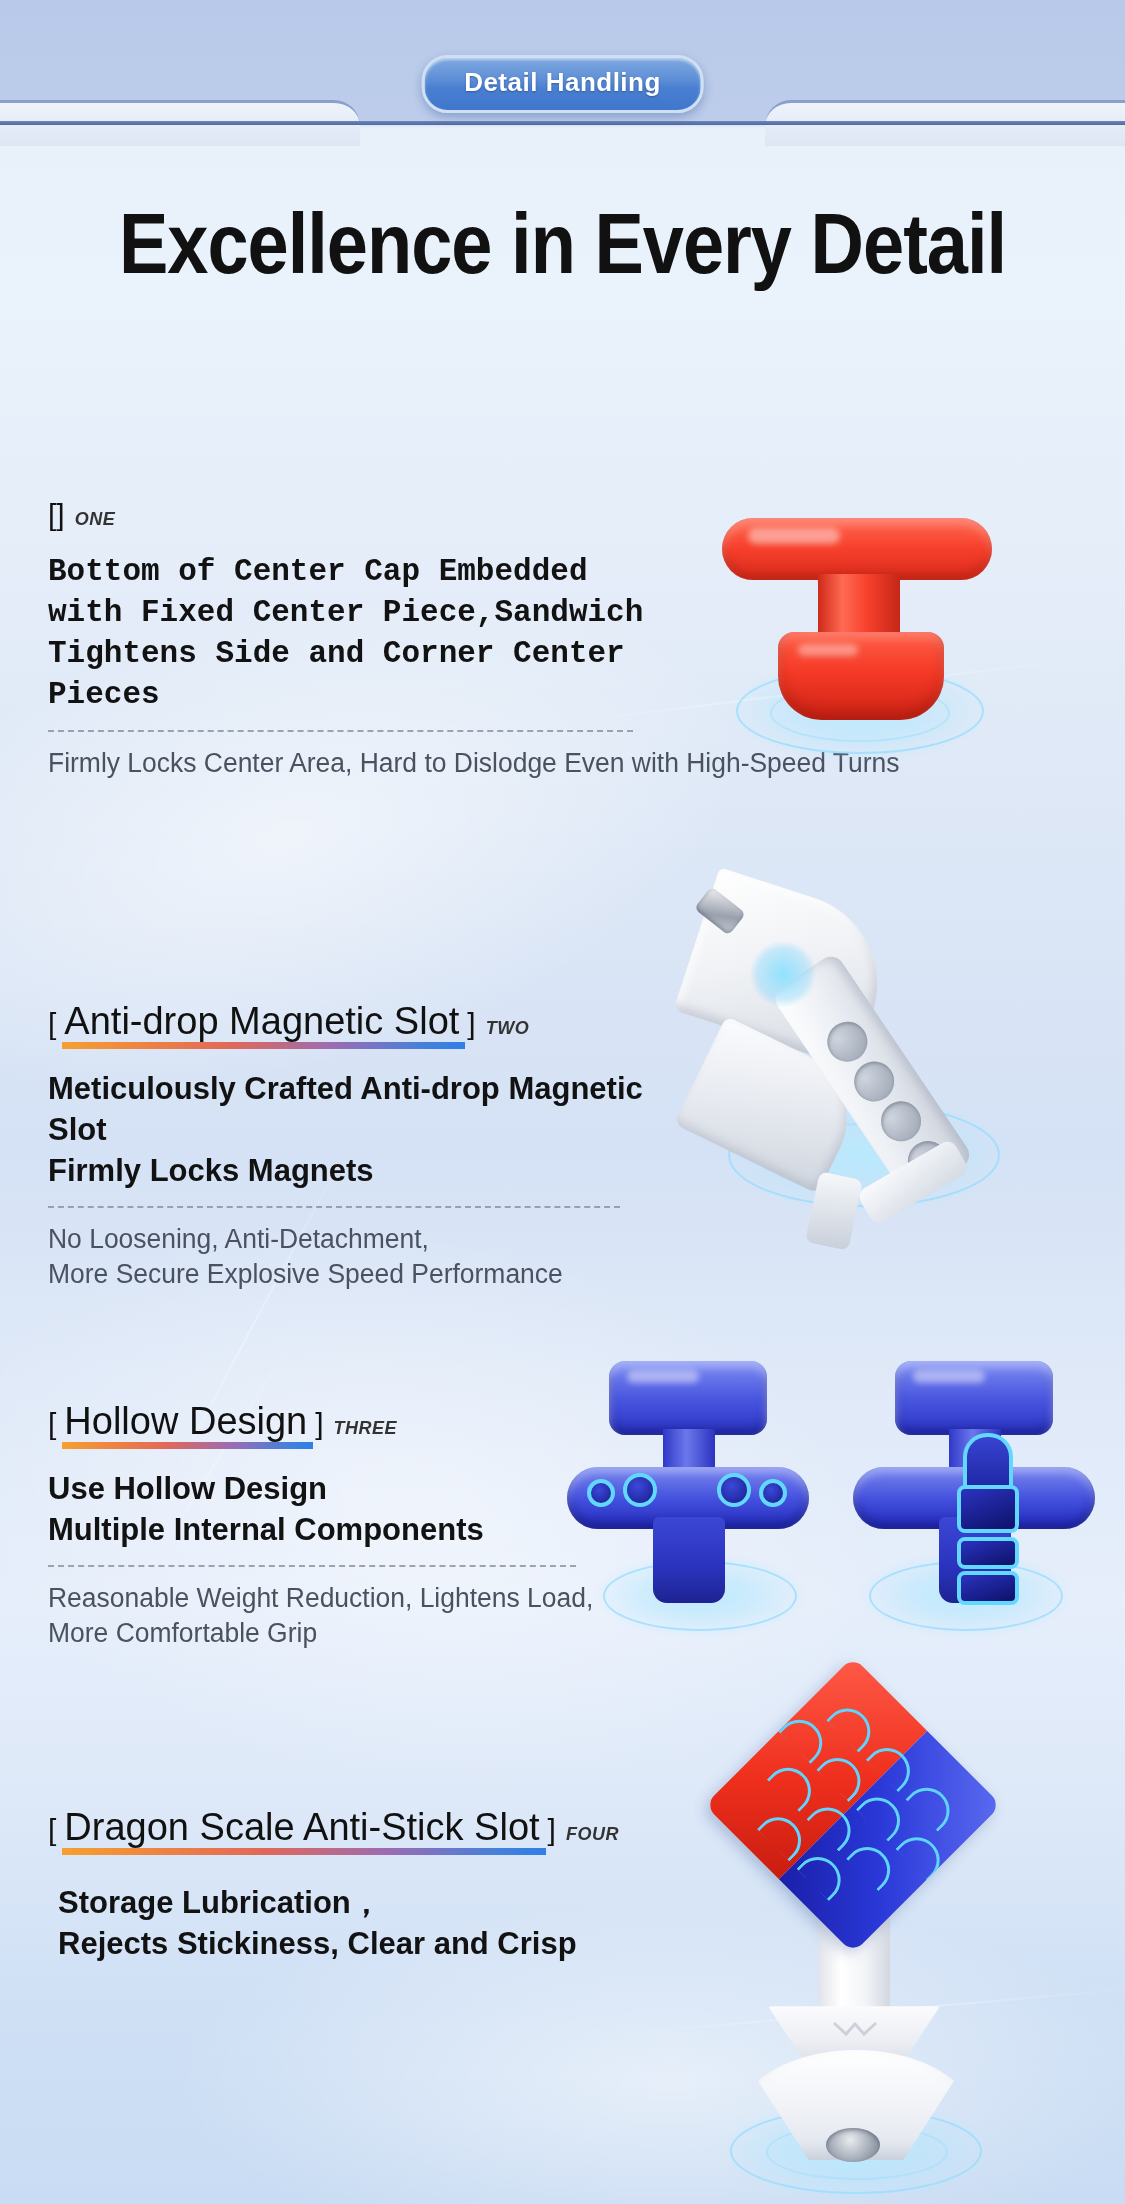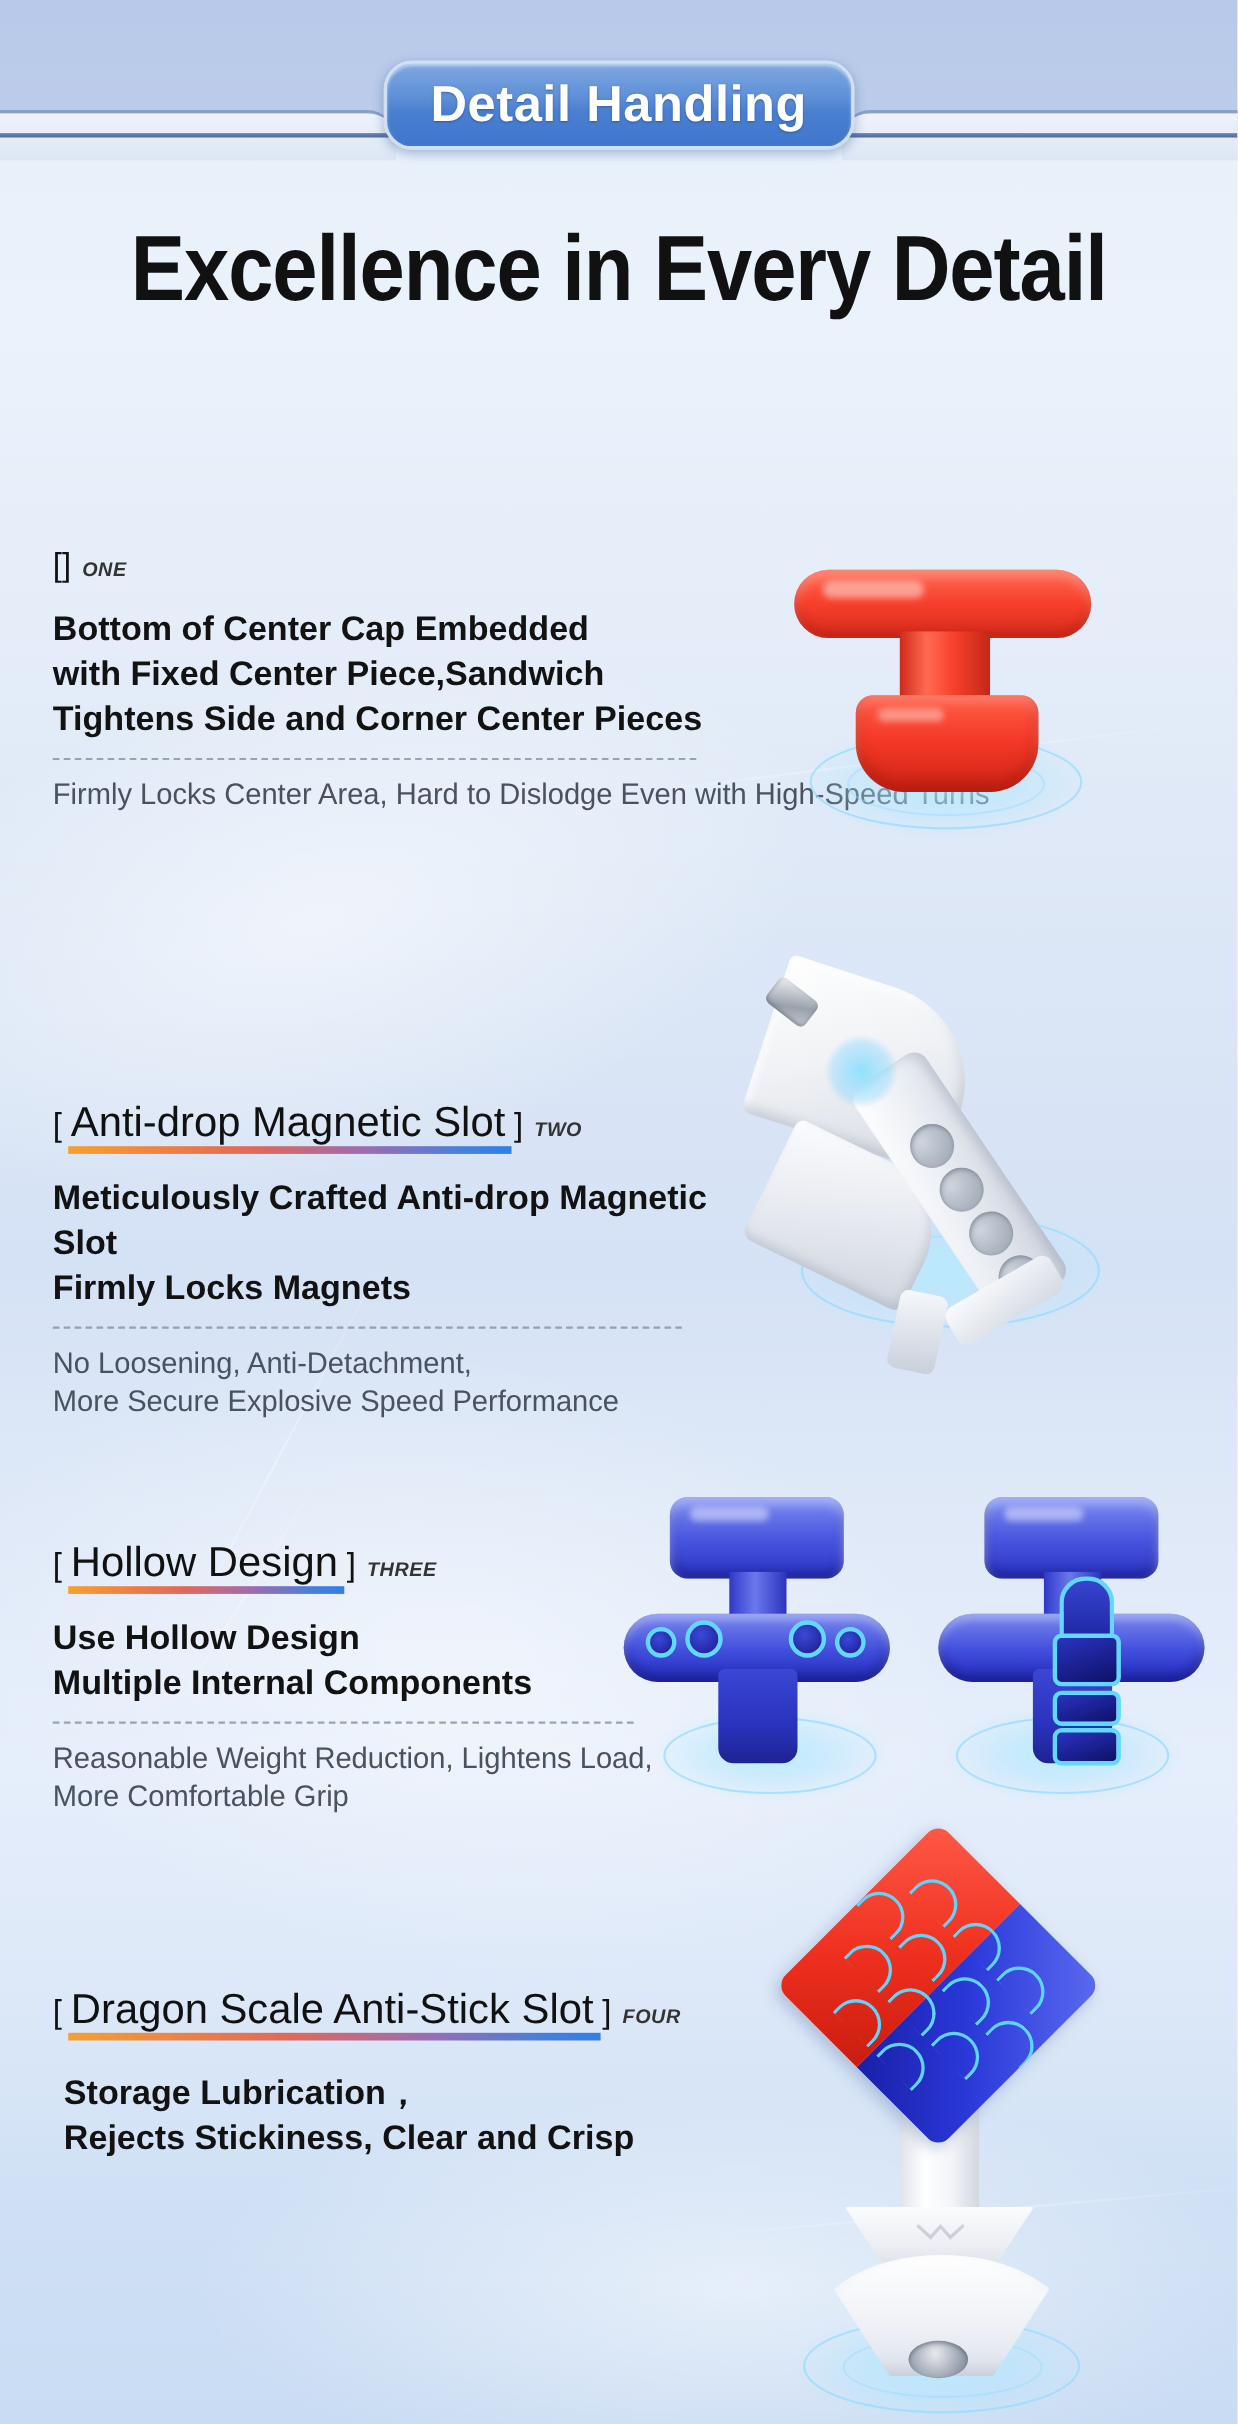--- a/index.html
+++ b/index.html
@@ -43,21 +43,21 @@
     border-top:3px solid #8aa0cc; }
   .shelf-l { left:-60px; border-radius:0 26px 0 0; }
   .shelf-r { right:-60px; border-radius:26px 0 0 0; }
 
   .pill { position:absolute; top:55px; left:50%; transform:translateX(-50%);
     padding:9px 40px 12px; border-radius:26px;
     background:linear-gradient(180deg,#7ea8e0 0%,#5d8ed6 42%,#4a7fd0 58%,#3f77cd 100%);
     border:3px solid #cfe0f4;
     box-shadow:0 4px 10px rgba(40,80,150,.35), inset 0 2px 3px rgba(255,255,255,.5);
   }
-  .pill span { display:block; font-size:46px; font-weight:700; color:#fff; letter-spacing:.5px;
+  .pill span { display:block; font-size:26px; font-weight:700; color:#fff; letter-spacing:.5px;
     text-shadow:0 1px 2px rgba(30,60,120,.55); }
 
   
   .page-title { position:absolute; top:195px; left:0; width:1125px; text-align:center;
     font-size:74px; font-weight:700; color:#111; letter-spacing:-1px; white-space:nowrap;
     transform:scaleY(1.14); transform-origin:top center; }
 
   
   .feat { position:absolute; left:48px; }
   .feat-head { display:flex; align-items:baseline; white-space:nowrap; }
@@ -190,21 +190,21 @@
 </div>
 
 <div class="page-title">Excellence in Every Detail</div>
 
 <div class="feat" style="top:498px; width:1030px;">
   <div class="feat-head">
     <span class="brk">[</span>
     <span class="brk">]</span>
     <span class="ord">ONE</span>
   </div>
-  <div class="body-txt" style="width:640px;">
+  <div class="body-txt" style="width:640px;font-family:Liberation Mono, monospace;">
     <div>Bottom of Center Cap Embedded</div>
     <div>with Fixed Center Piece,Sandwich</div>
     <div>Tightens Side and Corner Center Pieces</div>
   </div>
   <div class="divider" style="width:585px;"></div>
   <div class="cap-txt">
     <div>Firmly Locks Center Area, Hard to Dislodge Even with High-Speed Turns</div>
   </div>
 </div>
 

